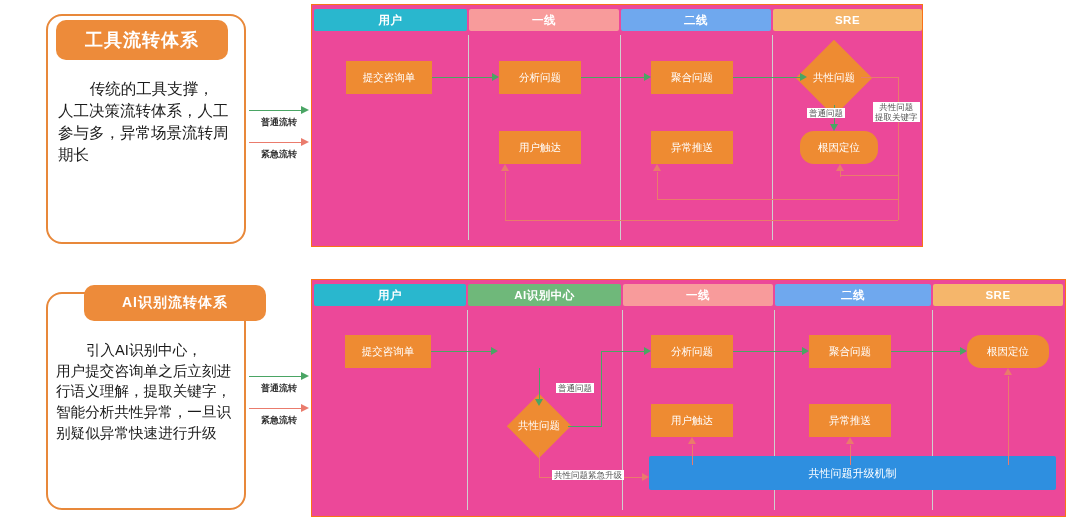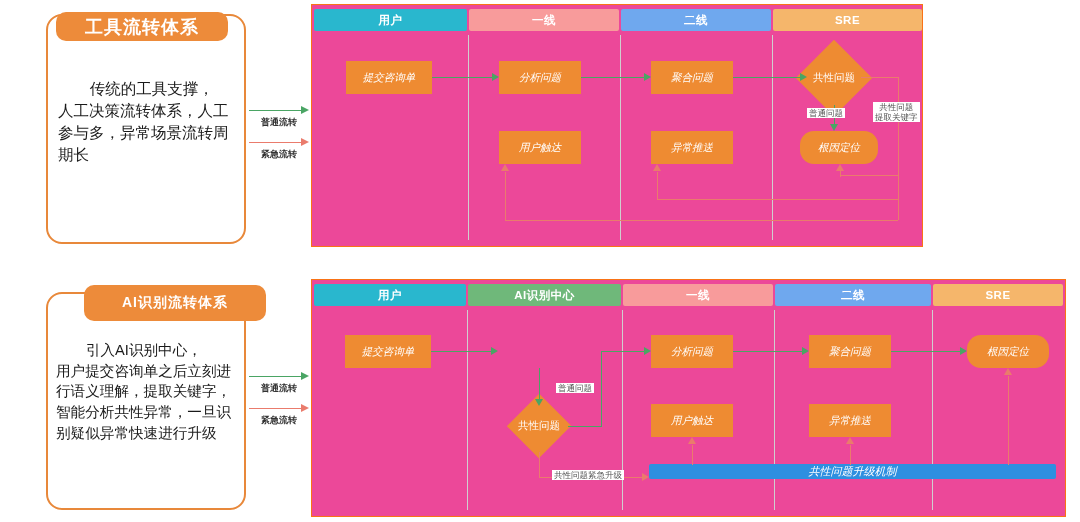--- a/index.html
+++ b/index.html
@@ -73,21 +73,20 @@
   
   .node{
     position:absolute;
     background:#EE8B32;
     color:#ffffff;
     font-size:10.5px;
     display:flex;align-items:center;justify-content:center;
     box-sizing:border-box;
     text-align:center;
     white-space:nowrap;
-    font-style:italic;
   }
   .node.rounded{border-radius:14px;}
   .node.bar{background:#2E8FE0;font-size:11px;border-radius:2px;}
   .diamond{
     position:absolute;
     display:flex;align-items:center;justify-content:center;
   }
   .diamond .dshape{
     position:absolute;inset:0;background:#EE8B32;
     transform:rotate(45deg);
@@ -113,21 +112,21 @@
 
   .edge-label{
     position:absolute;font-size:8.5px;color:#555;white-space:nowrap;
     background:#fff;padding:0 2px;line-height:1.2;text-align:center;
   }
 </style>
 </head>
 <body>
 
 <div class="caption-card" style="left:46px;top:14px;width:200px;height:230px;"></div>
-<div class="caption-pill" style="left:56px;top:12px;width:172px;height:29px;font-size:18px;">
+<div class="caption-pill" style="left:56px;top:20px;width:172px;height:40px;font-size:18px;">
   <span>工具流转体系</span>
 </div>
 <div class="caption-body" style="left:58px;top:78px;width:176px;font-size:15.5px;">
   <span class="indent">传统的工具支撑，</span>
   <span>人工决策流转体系，人工参与多，异常场景流转周期长</span>
 </div>
 
 <div class="legend" style="left:249px;top:106px;">
   <div class="legend-row">
     <div class="legend-line"></div>
@@ -282,21 +281,21 @@
     <div class="dlabel">共性问题</div>
   </div>
 
   <div class="node" style="left:339px;top:124px;width:82px;height:33px;">
     <span>用户触达</span>
     </div>
   <div class="node" style="left:497px;top:124px;width:82px;height:33px;">
     <span>异常推送</span>
     </div>
 
-  <div class="node bar" style="left:337px;top:184px;width:407px;height:15px;">
+  <div class="node bar" style="left:337px;top:176px;width:407px;height:34px;">
     <span>共性问题升级机制</span>
     </div>
 
   <div class="h-line" style="left:119px;top:71px;width:60px;"></div>
   <div class="arrow-r" style="left:179px;top:67px;"></div>
 
   <div class="v-line" style="left:227px;top:88px;height:31px;"></div>
   <div class="arrow-d" style="left:222.5px;top:119px;"></div>
 
   <div class="h-line" style="left:256px;top:146px;width:34px;"></div>

